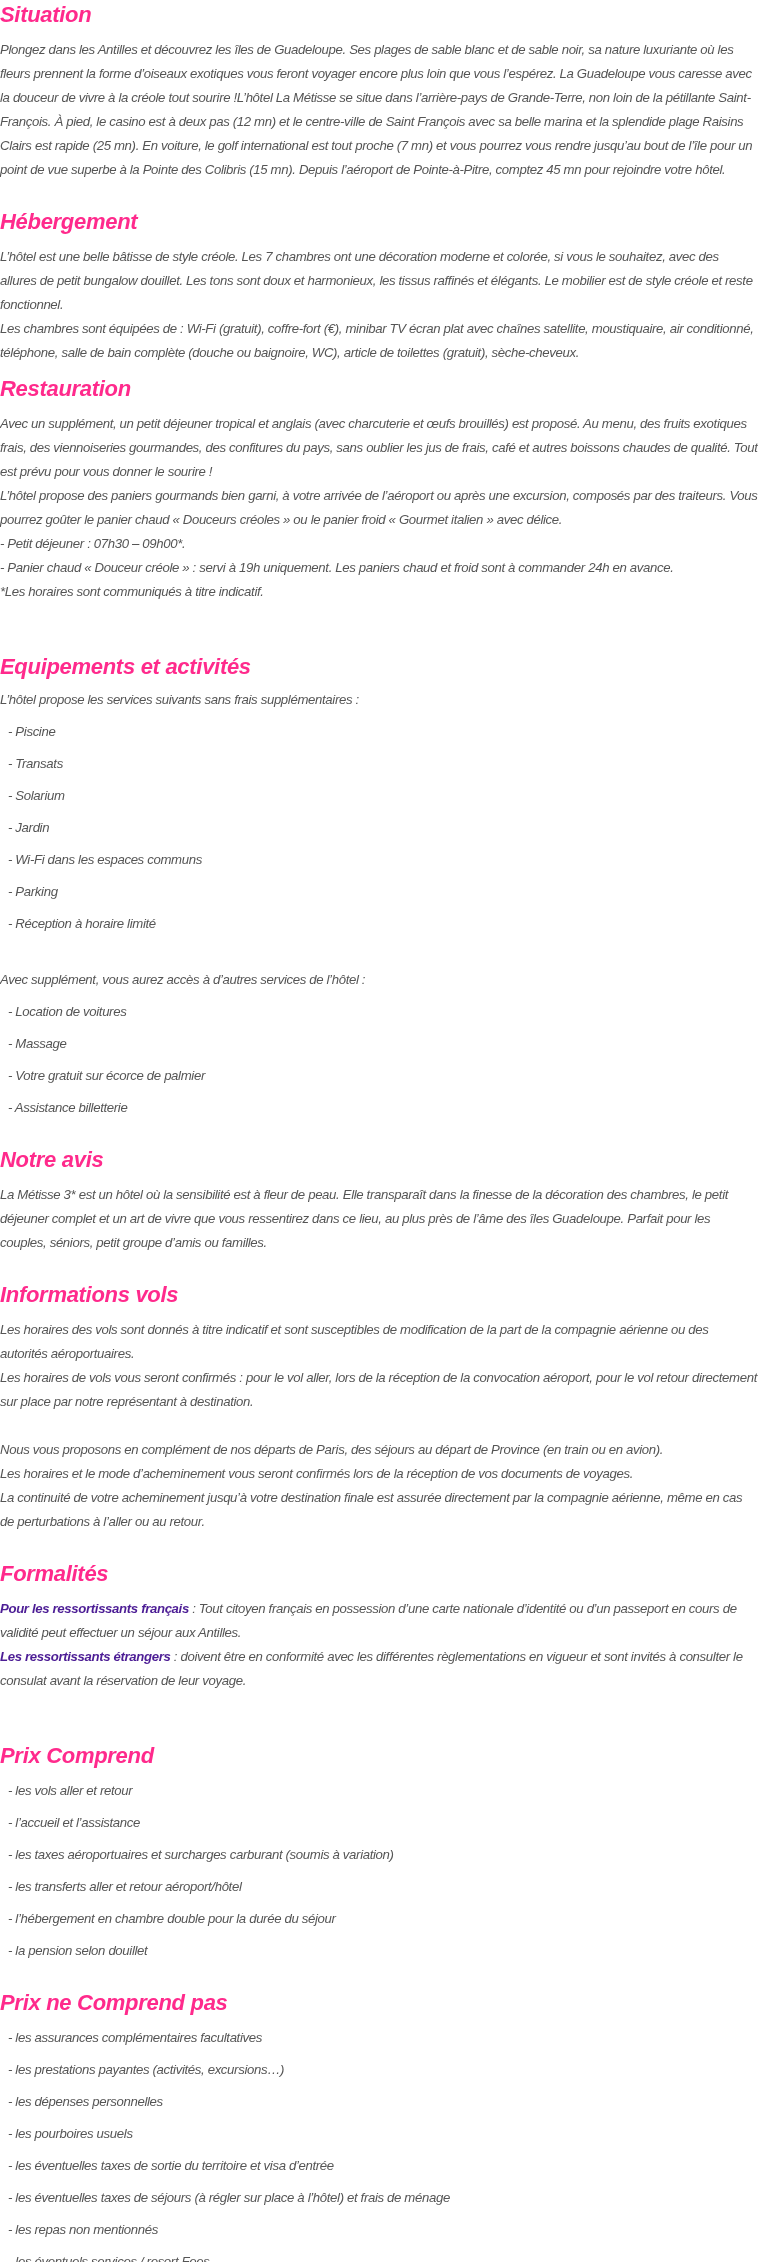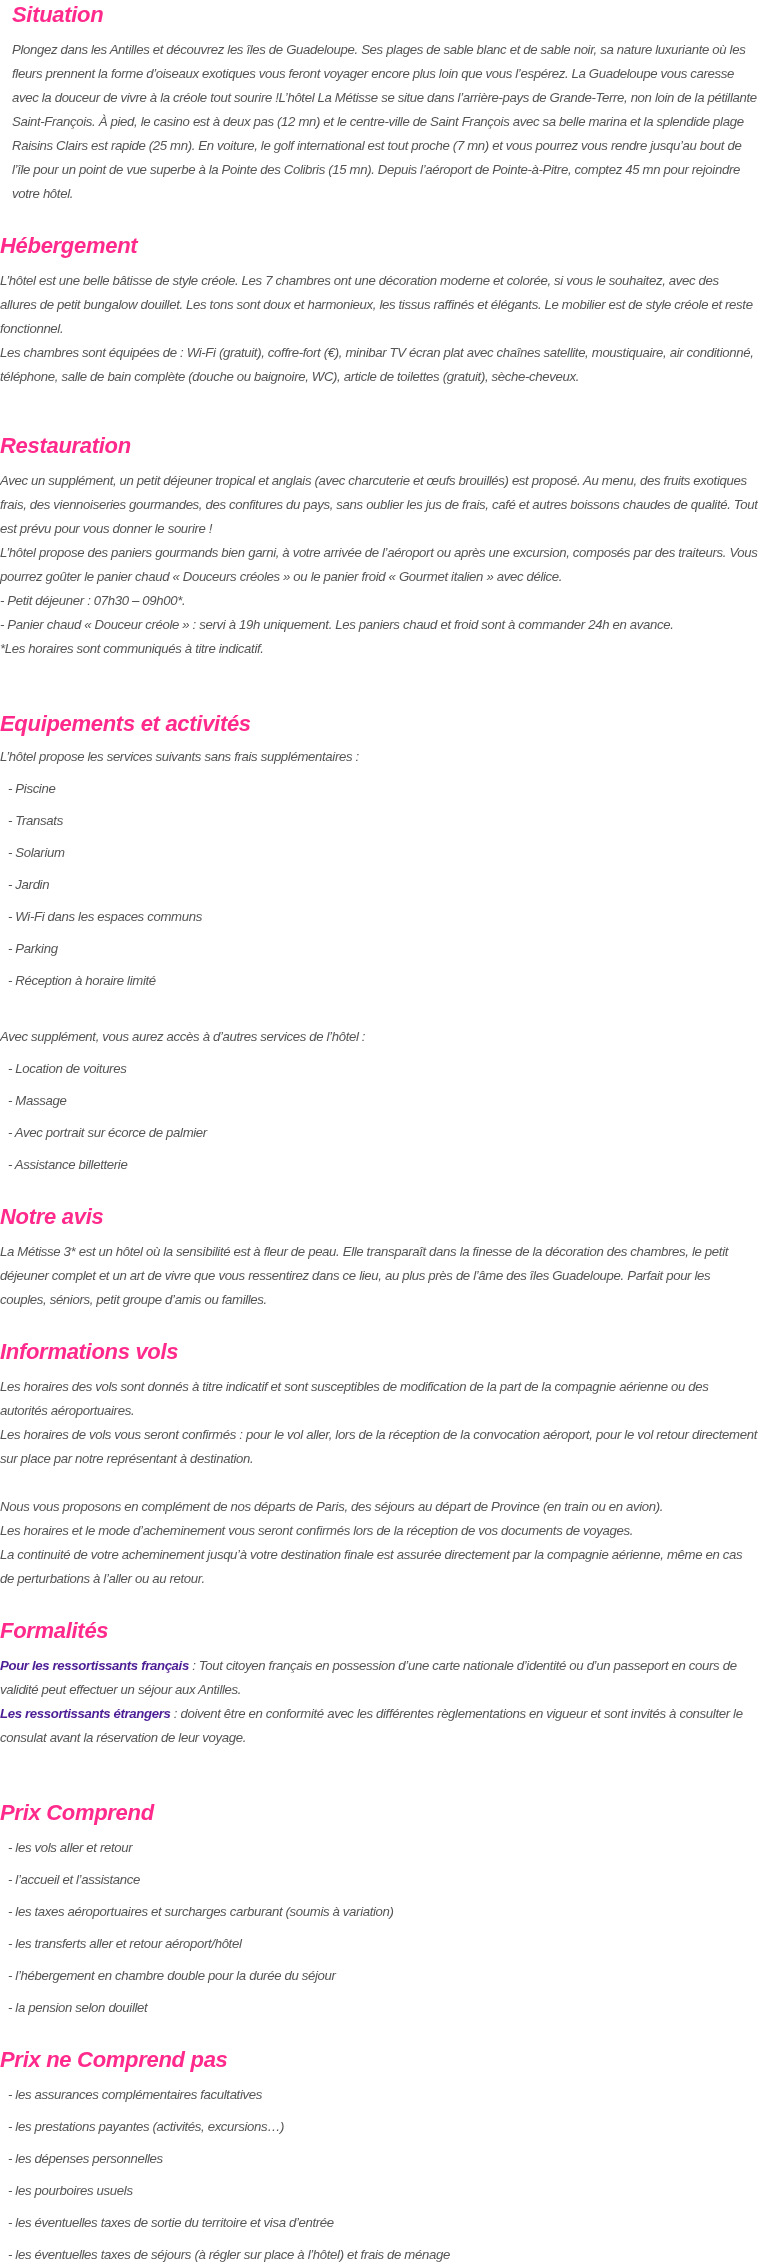--- a/index.html
+++ b/index.html
@@ -33,36 +33,36 @@
   .body-text b { font-weight: bold; color: #4c1d95; }
   .list { margin: 0; padding: 0; list-style: none; }
   .list li { margin: 8px; padding: 0; }
   .spacer { height: 24px; }
 </style>
 </head>
 <body>
 
 <div class="page">
 
-  <section class="section" style="padding-top:0px;padding-left:12px;">
+  <section class="section" style="padding-top:0px;">
     <h2 class="sec-title">Situation</h2>
     <div class="body-text" style="margin-top:8px;">
       <p>Plongez dans les Antilles et découvrez les îles de Guadeloupe. Ses plages de sable blanc et de sable noir, sa nature luxuriante où les fleurs prennent la forme d’oiseaux exotiques vous feront voyager encore plus loin que vous l’espérez. La Guadeloupe vous caresse avec la douceur de vivre à la créole tout sourire !L’hôtel La Métisse se situe dans l’arrière-pays de Grande-Terre, non loin de la pétillante Saint-François. À pied, le casino est à deux pas (12 mn) et le centre-ville de Saint François avec sa belle marina et la splendide plage Raisins Clairs est rapide (25 mn). En voiture, le golf international est tout proche (7 mn) et vous pourrez vous rendre jusqu’au bout de l’île pour un point de vue superbe à la Pointe des Colibris (15 mn). Depuis l’aéroport de Pointe-à-Pitre, comptez 45 mn pour rejoindre votre hôtel.</p>
     </div>
   </section>
 
   <section class="section" style="margin-top:25px;">
     <h2 class="sec-title">Hébergement</h2>
     <div class="body-text" style="margin-top:8px;">
       <p>L’hôtel est une belle bâtisse de style créole. Les 7 chambres ont une décoration moderne et colorée, si vous le souhaitez, avec des allures de petit bungalow douillet. Les tons sont doux et harmonieux, les tissus raffinés et élégants. Le mobilier est de style créole et reste fonctionnel.</p>
       <p>Les chambres sont équipées de : Wi-Fi (gratuit), coffre-fort (€), minibar TV écran plat avec chaînes satellite, moustiquaire, air conditionné, téléphone, salle de bain complète (douche ou baignoire, WC), article de toilettes (gratuit), sèche-cheveux.</p>
     </div>
   </section>
 
-  <section class="section" style="margin-top:42px;">
+  <section class="section" style="margin-top:9px;">
     <h2 class="sec-title">Restauration</h2>
     <div class="body-text" style="margin-top:8px;">
       <p>Avec un supplément, un petit déjeuner tropical et anglais (avec charcuterie et œufs brouillés) est proposé. Au menu, des fruits exotiques frais, des viennoiseries gourmandes, des confitures du pays, sans oublier les jus de frais, café et autres boissons chaudes de qualité. Tout est prévu pour vous donner le sourire !</p>
       <p>L’hôtel propose des paniers gourmands bien garni, à votre arrivée de l’aéroport ou après une excursion, composés par des traiteurs. Vous pourrez goûter le panier chaud « Douceurs créoles » ou le panier froid « Gourmet italien » avec délice.</p>
       <p>- Petit déjeuner : 07h30 – 09h00*.</p>
       <p>- Panier chaud « Douceur créole » : servi à 19h uniquement. Les paniers chaud et froid sont à commander 24h en avance.</p>
       <p>*Les horaires sont communiqués à titre indicatif.</p>
     </div>
   </section>
 
@@ -77,21 +77,21 @@
         <li>- Jardin</li>
         <li>- Wi-Fi dans les espaces communs</li>
         <li>- Parking</li>
         <li>- Réception à horaire limité</li>
       </ul>
       <div class="spacer"></div>
       <p>Avec supplément, vous aurez accès à d’autres services de l’hôtel :</p>
       <ul class="list">
         <li>- Location de voitures</li>
         <li>- Massage</li>
-        <li>- Avec portrait sur écorce de palmier</li>
+        <li>- Votre gratuit sur écorce de palmier</li>
         <li>- Assistance billetterie</li>
       </ul>
     </div>
   </section>
 
   <section class="section" style="margin-top:25px;">
     <h2 class="sec-title">Notre avis</h2>
     <div class="body-text" style="margin-top:8px;">
       <p>La Métisse 3* est un hôtel où la sensibilité est à fleur de peau. Elle transparaît dans la finesse de la décoration des chambres, le petit déjeuner complet et un art de vivre que vous ressentirez dans ce lieu, au plus près de l’âme des îles Guadeloupe. Parfait pour les couples, séniors, petit groupe d’amis ou familles.</p>
     </div>

